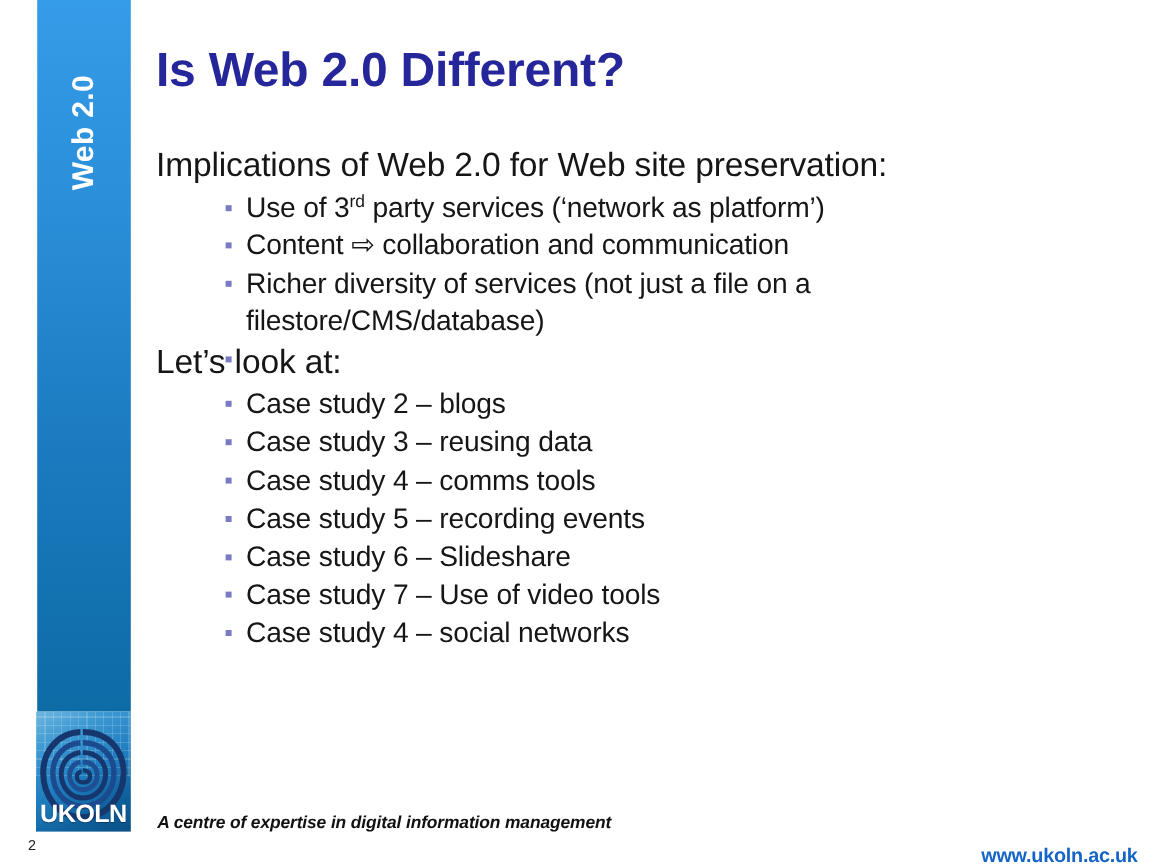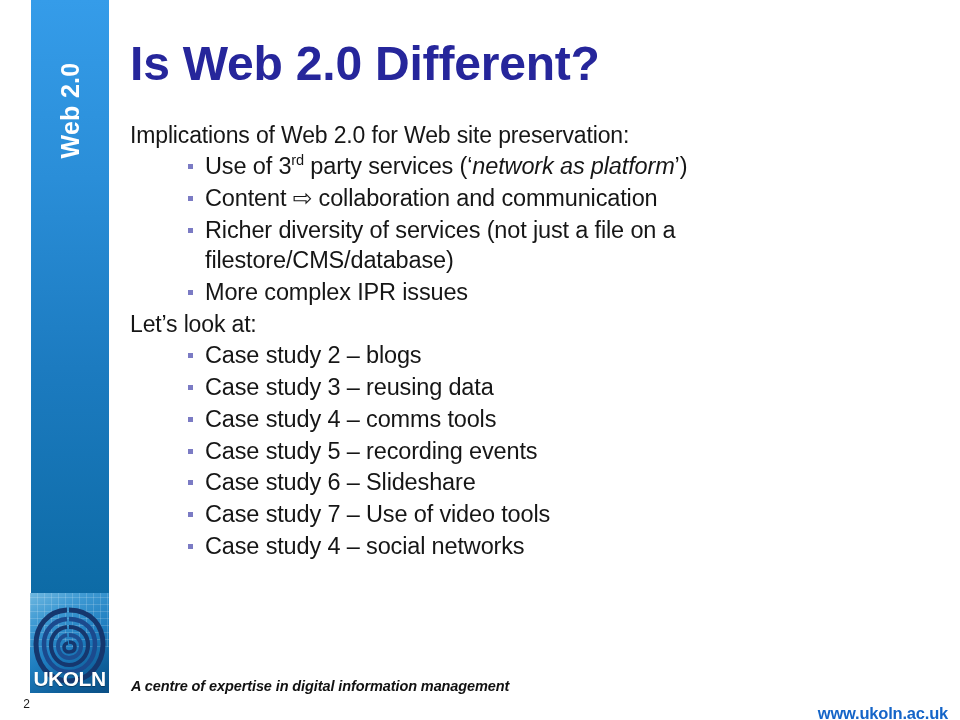--- a/index.html
+++ b/index.html
@@ -103,36 +103,36 @@
     line-height: 1;
   }
 
   
   .slide-title {
     position: absolute;
     left: 130px;
     top: 36px;
     width: 790px;
     color: #26269b;
-    font-size: 48px;
+    font-size: 40px;
     font-weight: bold;
     line-height: 1.15;
     letter-spacing: -0.2px;
   }
 
   
   .body-area {
     position: absolute;
     left: 130px;
     top: 120px;
     width: 690px;
   }
   .lvl1 {
     color: #161616;
-    font-size: 23px;
+    font-size: 28px;
     line-height: 1.31;
     margin: 0 0 1px 0;
     letter-spacing: -0.15px;
   }
   .lvl2 {
     position: relative;
     color: #161616;
     font-size: 23.5px;
     line-height: 1.31;
     margin: 0 0 1px 0;
@@ -145,21 +145,21 @@
     top: 13px;
     width: 5px;
     height: 5px;
     background: #7b7bc4;
   }
   .sup {
     font-size: 0.62em;
     vertical-align: super;
     line-height: 0;
   }
-  .ital { font-style: italic; }
+  .ital { }
 
   
   .footer-tagline {
     position: absolute;
     left: 131px;
     top: 678px;
     color: #111111;
     font-size: 14.5px;
     font-weight: bold;
     letter-spacing: -0.1px;
@@ -223,21 +223,21 @@
 
     <p class="lvl2">
       <span class="bullet-dot"></span><span>Content ⇨ collaboration and communication</span>
     </p>
 
     <p class="lvl2">
       <span class="bullet-dot"></span><span>Richer diversity of services (not just a file on a filestore/CMS/database)</span>
     </p>
 
     <p class="lvl2">
-      <span class="bullet-dot"></span><span>More complex IPR issues</span>
+      <span class="bullet-dot"></span>
     </p>
 
     <p class="lvl1">Let’s look at:</p>
 
     <p class="lvl2">
       <span class="bullet-dot"></span><span>Case study 2 – blogs</span>
     </p>
     <p class="lvl2">
       <span class="bullet-dot"></span><span>Case study 3 – reusing data</span>
     </p>

